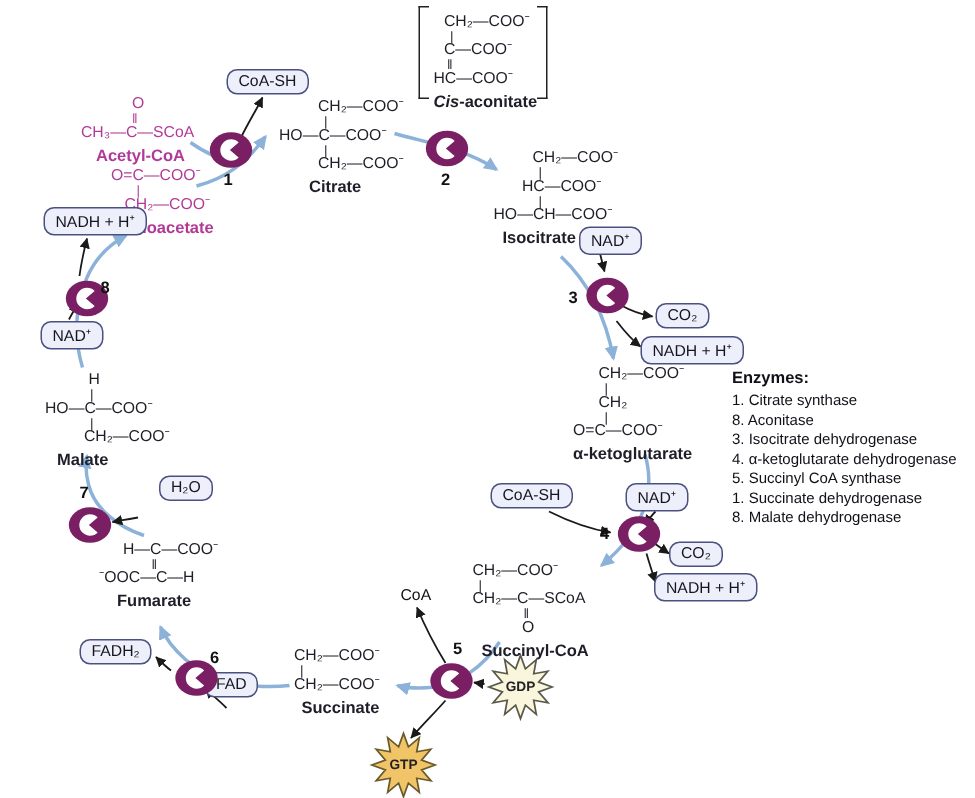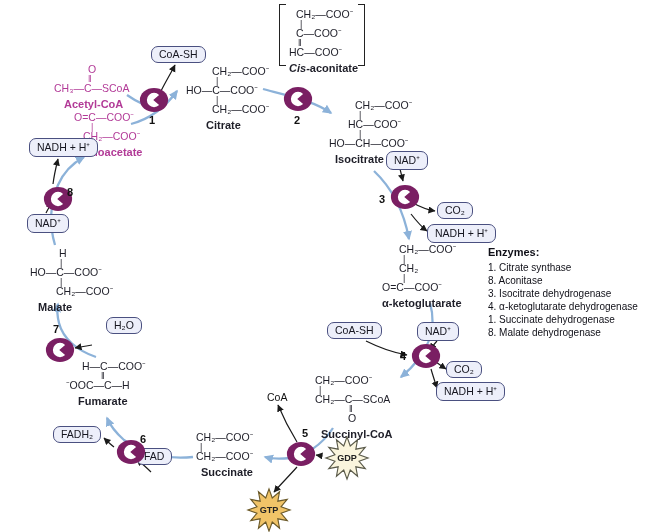--- a/index.html
+++ b/index.html
@@ -225,17 +225,18 @@
   <div class="num" style="left:140px;top:433px;">6</div>
   <div class="num" style="left:53px;top:323px;">7</div>
   <div class="num" style="left:67px;top:186px;">8</div>
 
   <div class="legend" style="left:488px;top:246px;">
     <div class="legend-title">Enzymes:</div>
     <div class="legend-item">1. Citrate synthase</div>
     <div class="legend-item">8. Aconitase</div>
     <div class="legend-item">3. Isocitrate dehydrogenase</div>
     <div class="legend-item">4. α-ketoglutarate dehydrogenase</div>
+    <div class="legend-item">5. Succinyl CoA synthase</div>
     <div class="legend-item">1. Succinate dehydrogenase</div>
     <div class="legend-item">8. Malate dehydrogenase</div>
   </div>
 
 </div>
 
 </body></html>

